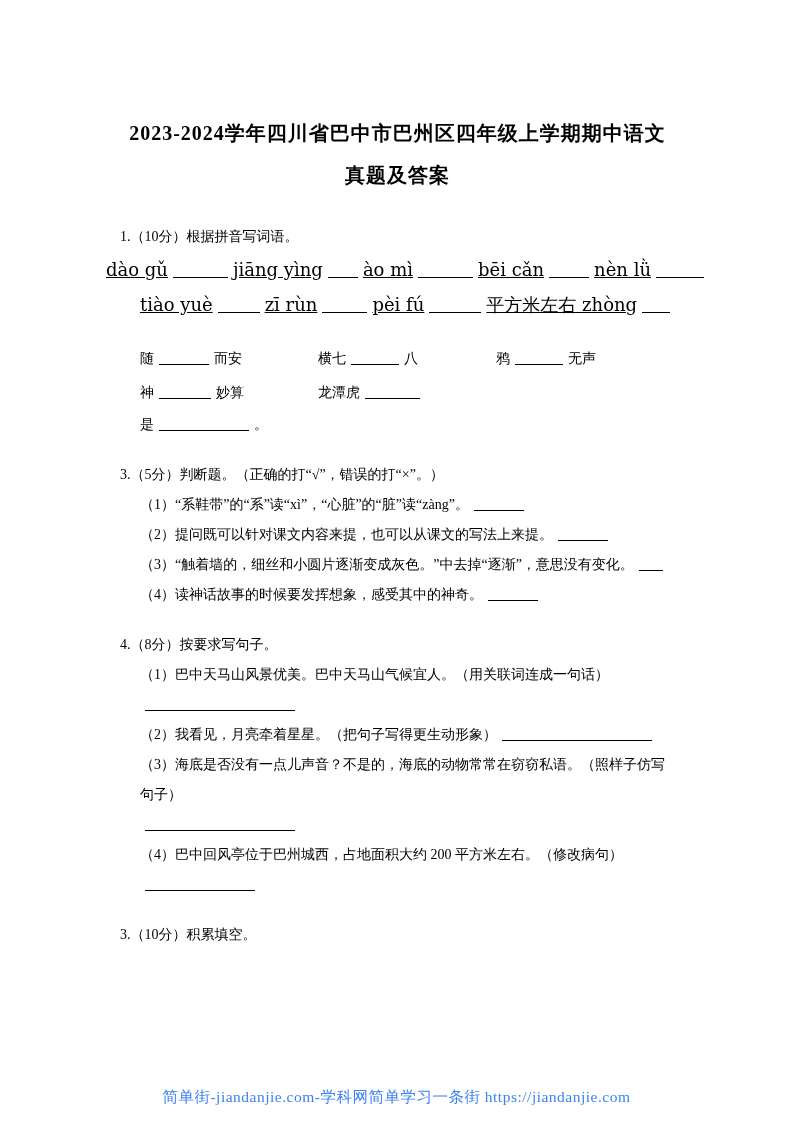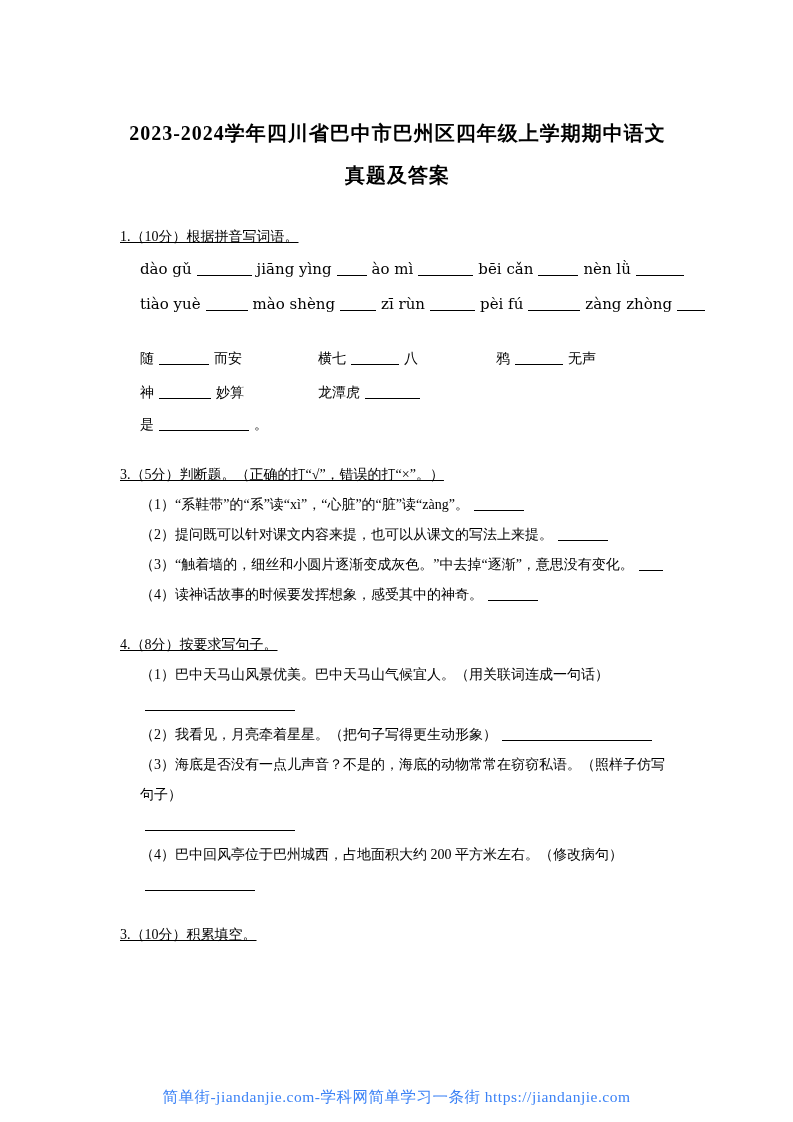--- a/index.html
+++ b/index.html
@@ -1,24 +1,24 @@
 <!DOCTYPE html>
 <html><head>
 <meta charset="utf-8">
 <style>
   html,body{margin:0;padding:0;background:#ffffff;}
   body{font-family:"Liberation Serif","DejaVu Serif",serif;color:#000;}
   .page{position:relative;width:793px;height:1122px;margin:12px auto;background:#fff;box-sizing:border-box;padding:100px 118px 0 120px;overflow:hidden;}
   .title{margin:0 0 4px 0;text-align:center;font-size:20px;font-weight:bold;line-height:42px;}
   .title-line{display:block;letter-spacing:1px;}
   .question{margin-top:20px;font-size:14px;}
-  .q-heading{line-height:30px;text-decoration:underline;}
+  .q-heading{line-height:30px;}
   .q-line{line-height:30px;padding-left:20px;}
   .blank-line{line-height:30px;padding-left:20px;}
-  .pinyin-row{display:flex;justify-content:flex-start;align-items:baseline;padding-left:20px;line-height:35px;font-size:15px;font-family:"DejaVu Serif","Liberation Serif",serif;}
+  .pinyin-row{display:flex;justify-content:center;align-items:baseline;padding-left:20px;line-height:35px;font-size:18px;font-family:"DejaVu Serif","Liberation Serif",serif;text-decoration:underline;}
   .pinyin-item{white-space:nowrap;}
   .word-row{display:flex;padding-left:20px;line-height:34px;}
   .word-item{width:178px;white-space:nowrap;}
   .word-item:last-child{width:auto;}
   .blank{display:inline-block;border-bottom:1px solid #000;height:13px;margin:0 5px;vertical-align:-2px;}
   .w24{width:24px}.w28{width:28px}.w30{width:30px}.w36{width:36px}.w40{width:40px}
   .w42{width:42px}.w45{width:45px}.w48{width:48px}.w50{width:50px}.w52{width:52px}
   .w55{width:55px}.w90{width:90px}.w110{width:110px}.w150{width:150px}
   .footer{position:absolute;left:0;right:0;bottom:26px;text-align:center;color:#3b82f6;font-size:15.5px;letter-spacing:0.5px;}
 </style>
@@ -36,24 +36,23 @@
     <div class="q-heading">1.（10分）根据拼音写词语。</div>
     <div class="pinyin-row">
       <span class="pinyin-item"><span>dào gǔ</span><span class="blank w55"></span></span>
       <span class="pinyin-item"><span>jiāng yìng</span><span class="blank w30"></span></span>
       <span class="pinyin-item"><span>ào  mì</span><span class="blank w55"></span></span>
       <span class="pinyin-item"><span>bēi cǎn</span><span class="blank w40"></span></span>
       <span class="pinyin-item"><span>nèn lǜ</span><span class="blank w48"></span></span>
     </div>
     <div class="pinyin-row">
       <span class="pinyin-item"><span>tiào yuè</span><span class="blank w42"></span></span>
-      <span class="pinyin-item"><span>mào shèng</span><span class="blank w36"></span></span>
       <span class="pinyin-item"><span>zī  rùn</span><span class="blank w45"></span></span>
       <span class="pinyin-item"><span>pèi fú</span><span class="blank w52"></span></span>
-      <span class="pinyin-item"><span>zàng zhòng</span><span class="blank w28"></span></span>
+      <span class="pinyin-item"><span>平方米左右 zhòng</span><span class="blank w28"></span></span>
     </div>
   </section>
 
   <section class="question">
     <div class="word-row">
       <span class="word-item"><span>随</span><span class="blank w50"></span><span>而安</span></span>
       <span class="word-item"><span>横七</span><span class="blank w48"></span><span>八</span></span>
       <span class="word-item"><span>鸦</span><span class="blank w48"></span><span>无声</span></span>
     </div>
     <div class="word-row">

